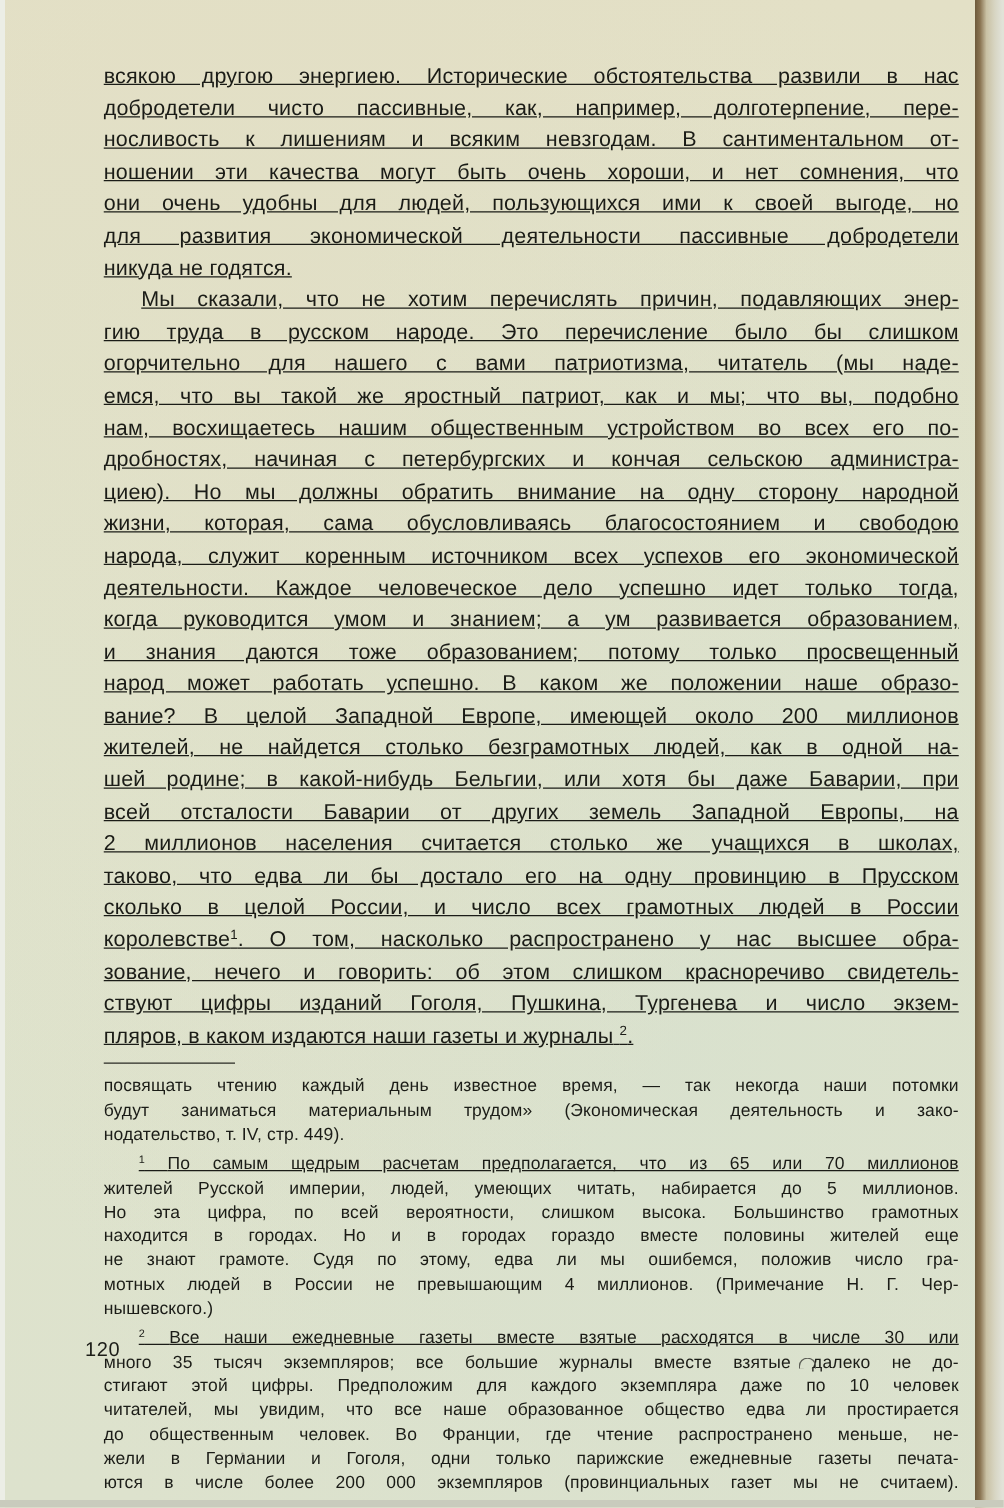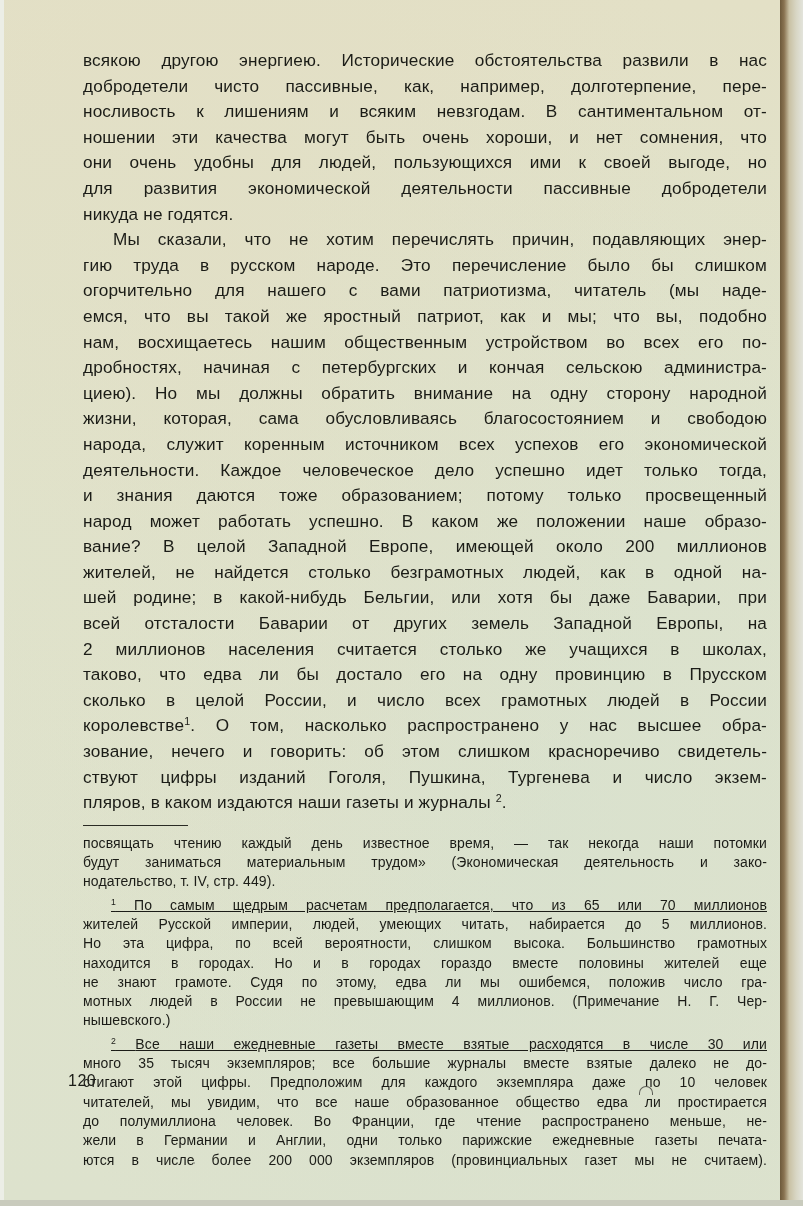--- a/index.html
+++ b/index.html
@@ -51,20 +51,21 @@
       width: 684px;
     }
     .main-line {
       font-size: 17.2px;
       line-height: 25.6px;
       height: 25.6px;
       white-space: nowrap;
       text-align: justify;
       text-align-last: justify;
       letter-spacing: 0.15px;
+      text-decoration: underline;
     }
     .main-line.last {
       text-align-last: left;
     }
     .main-line.indent {
       padding-left: 30px;
     }
     .footnote-rule {
       width: 105px;
       height: 1px;
@@ -141,20 +142,21 @@
     <div class="main-line indent">Мы сказали, что не хотим перечислять причин, подавляющих энер-</div>
     <div class="main-line">гию труда в русском народе. Это перечисление было бы слишком</div>
     <div class="main-line">огорчительно для нашего с вами патриотизма, читатель (мы наде-</div>
     <div class="main-line">емся, что вы такой же яростный патриот, как и мы; что вы, подобно</div>
     <div class="main-line">нам, восхищаетесь нашим общественным устройством во всех его по-</div>
     <div class="main-line">дробностях, начиная с петербургских и кончая сельскою администра-</div>
     <div class="main-line">циею). Но мы должны обратить внимание на одну сторону народной</div>
     <div class="main-line">жизни, которая, сама обусловливаясь благосостоянием и свободою</div>
     <div class="main-line">народа, служит коренным источником всех успехов его экономической</div>
     <div class="main-line">деятельности. Каждое человеческое дело успешно идет только тогда,</div>
+    <div class="main-line">когда руководится умом и знанием; а ум развивается образованием,</div>
     <div class="main-line">и знания даются тоже образованием; потому только просвещенный</div>
     <div class="main-line">народ может работать успешно. В каком же положении наше образо-</div>
     <div class="main-line">вание? В целой Западной Европе, имеющей около 200 миллионов</div>
     <div class="main-line">жителей, не найдется столько безграмотных людей, как в одной на-</div>
     <div class="main-line">шей родине; в какой-нибудь Бельгии, или хотя бы даже Баварии, при</div>
     <div class="main-line">всей отсталости Баварии от других земель Западной Европы, на</div>
     <div class="main-line">2 миллионов населения считается столько же учащихся в школах,</div>
     <div class="main-line">таково, что едва ли бы достало его на одну провинцию в Прусском</div>
     <div class="main-line">сколько в целой России, и число всех грамотных людей в России</div>
     <div class="main-line"><span>королевстве</span><sup>1</sup><span>. О том, насколько распространено у нас высшее обра-</span></div>
@@ -182,22 +184,22 @@
       <div class="fn-line">мотных людей в России не превышающим 4 миллионов. (Примечание Н. Г. Чер-</div>
       <div class="fn-line last">нышевского.)</div>
     </div>
     <div class="fn-para-gap"></div>
 
     <div>
       <div class="fn-line indent"><sup>2</sup> <span>Все наши ежедневные газеты вместе взятые расходятся в числе 30 или</span></div>
       <div class="fn-line">много 35 тысяч экземпляров; все большие журналы вместе взятые далеко не до-</div>
       <div class="fn-line">стигают этой цифры. Предположим для каждого экземпляра даже по 10 человек</div>
       <div class="fn-line">читателей, мы увидим, что все наше образованное общество едва ли простирается</div>
-      <div class="fn-line">до полумиллиона человек. Во Франции, где чтение распространено меньше, не-</div>
-      <div class="fn-line">жели в Германии и Англии, одни только парижские ежедневные газеты печата-</div>
+      <div class="fn-line">до общественным человек. Во Франции, где чтение распространено меньше, не-</div>
+      <div class="fn-line">жели в Германии и Гоголя, одни только парижские ежедневные газеты печата-</div>
       <div class="fn-line">ются в числе более 200 000 экземпляров (провинциальных газет мы не считаем).</div>
 
     </div>
   </div>
 </div>
 
 <div class="mark"></div>
 <div class="speck" style="left:612px;top:185px;"></div>
 <div class="speck" style="left:193px;top:1162px;"></div>
 

